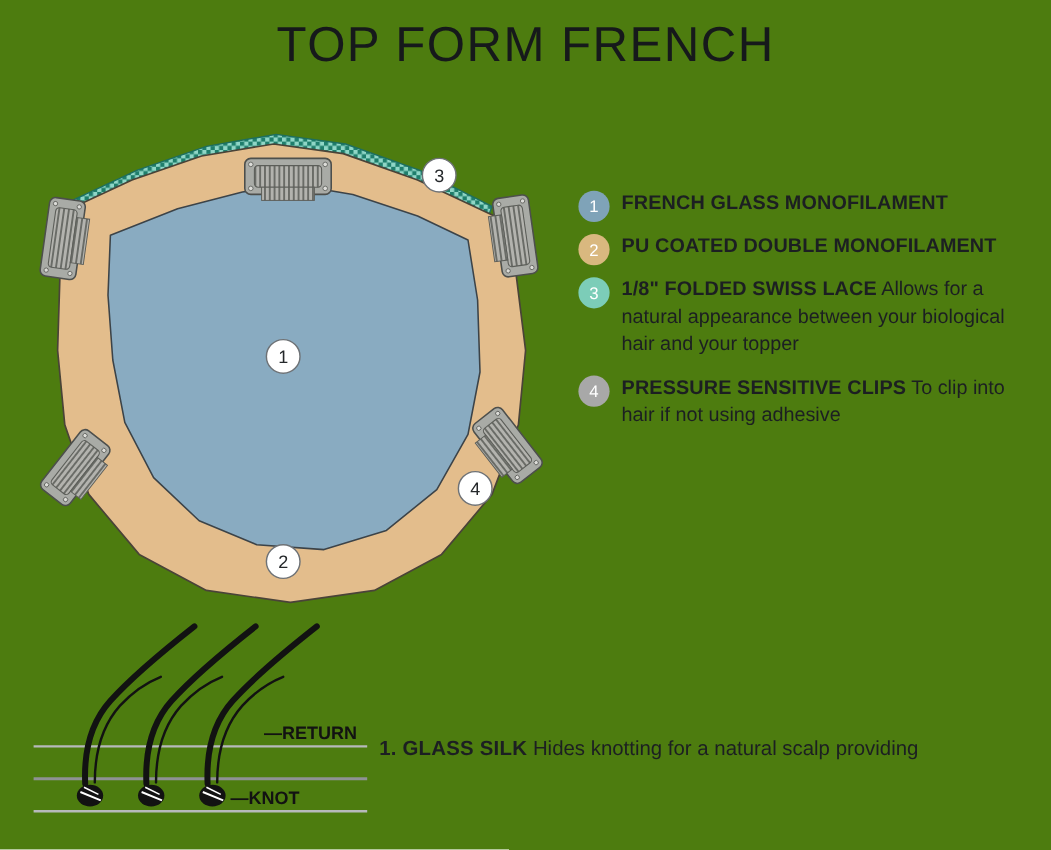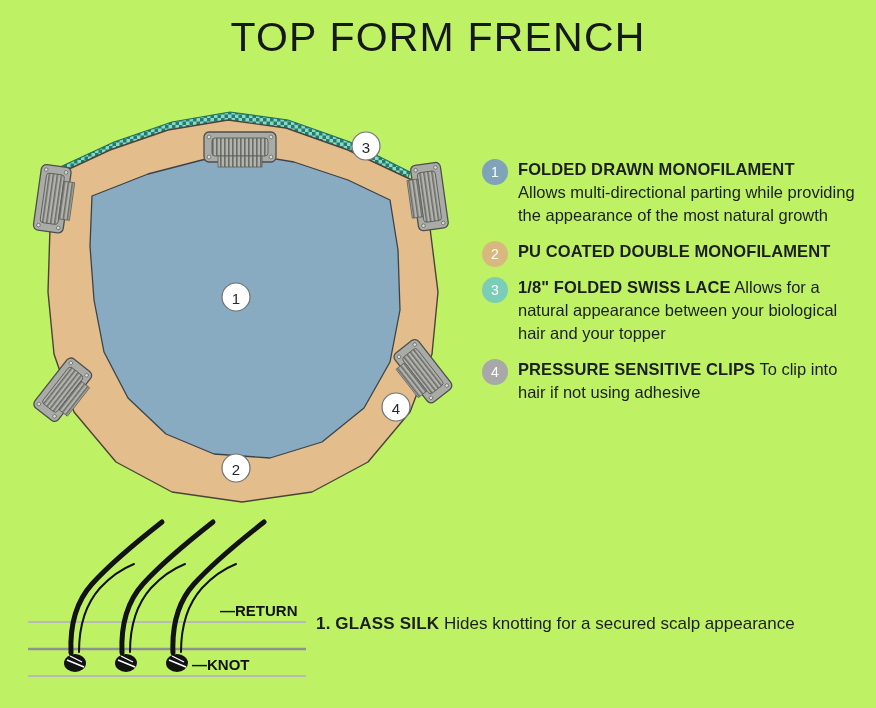--- a/index.html
+++ b/index.html
@@ -9,21 +9,21 @@
     background: #ffffff;
   }
   body {
     font-family: "Liberation Sans", sans-serif;
     color: #1a1a1a;
   }
   #page {
     position: relative;
     width: 876px;
     height: 708px;
-    background: #bef264;
+    background: #4d7c0f;
     overflow: hidden;
   }
 
   
   #title {
     position: absolute;
     top: 14px;
     left: 0;
     width: 876px;
     text-align: center;
@@ -232,22 +232,21 @@
         <text class="callout-num" x="378" y="304">4</text>
       </g>
     </svg>
   </div>
 
   <div id="legend">
 
     <div class="legend-row">
       <div class="legend-badge" style="background:#7fa3b8">1</div>
       <div class="legend-text">
-        <b>FOLDED DRAWN MONOFILAMENT</b><br>
-        <span>Allows multi-directional parting while providing the appearance of the most natural growth</span>
+        <b>FRENCH GLASS MONOFILAMENT</b><br>
       </div>
     </div>
 
     <div class="legend-row">
       <div class="legend-badge" style="background:#d9b87f">2</div>
       <div class="legend-text">
         <b>PU COATED  DOUBLE MONOFILAMENT</b><br>
       </div>
     </div>
 
@@ -311,17 +310,17 @@
 
       <text x="204" y="104" font-family="Liberation Sans, sans-serif" font-size="15" font-weight="700" fill="#121212">—RETURN</text>
       <text x="176" y="158" font-family="Liberation Sans, sans-serif" font-size="15" font-weight="700" fill="#121212">—KNOT</text>
     </svg>
   </div>
 
   <div id="bottom-legend">
     <div class="bl-row">
       <span class="bl-head">1.</span>
       <span class="bl-head">GLASS SILK</span>
-      <span class="bl-desc">Hides knotting for a secured scalp appearance</span>
+      <span class="bl-desc">Hides knotting for a natural scalp providing</span>
     </div>
   </div>
 
 </div>
 
 </body></html>

